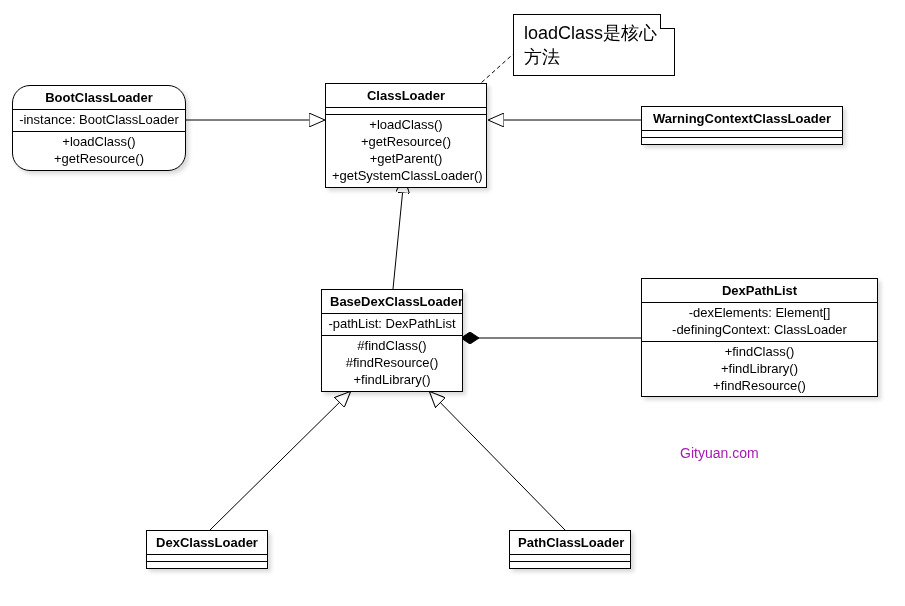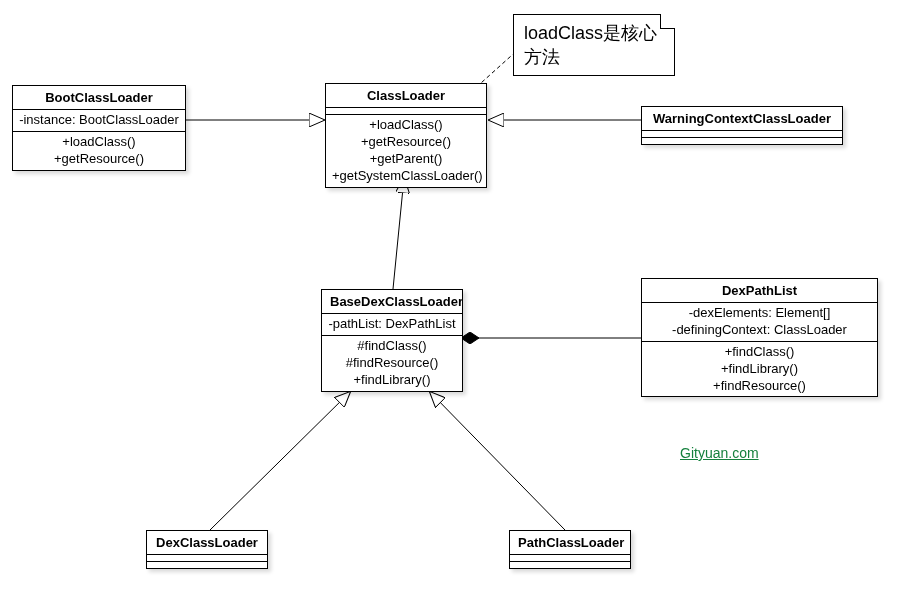--- a/index.html
+++ b/index.html
@@ -61,23 +61,22 @@
   .note .fold::after{
     content:"";
     position:absolute;
     top:0;left:0;
     width:0;height:0;
     border-top:14px solid #fff;
     border-right:14px solid transparent;
   }
   .watermark {
     position: absolute;
-    color: #15803d;
+    color: #a21caf;
     font-size: 14px;
-    text-decoration: underline;
   }
   svg.connectors {
     position: absolute;
     top: 0;
     left: 0;
     width: 905px;
     height: 606px;
     pointer-events: none;
   }
 </style>
@@ -120,21 +119,21 @@
   <div class="uml-title">ClassLoader</div>
   <div class="uml-section empty"></div>
   <div class="uml-section">
     <div class="uml-row">+loadClass()</div>
     <div class="uml-row">+getResource()</div>
     <div class="uml-row">+getParent()</div>
     <div class="uml-row">+getSystemClassLoader()</div>
   </div>
 </div>
 
-<div class="uml-class" style="left:12px; top:85px; width:172px;">
+<div class="uml-class" style="left:12px; top:85px; width:172px;border-radius:18px;">
   <div class="uml-title">BootClassLoader</div>
   <div class="uml-section">
     <div class="uml-row">-instance: BootClassLoader</div>
   </div>
   <div class="uml-section">
     <div class="uml-row">+loadClass()</div>
     <div class="uml-row">+getResource()</div>
   </div>
 </div>
 

